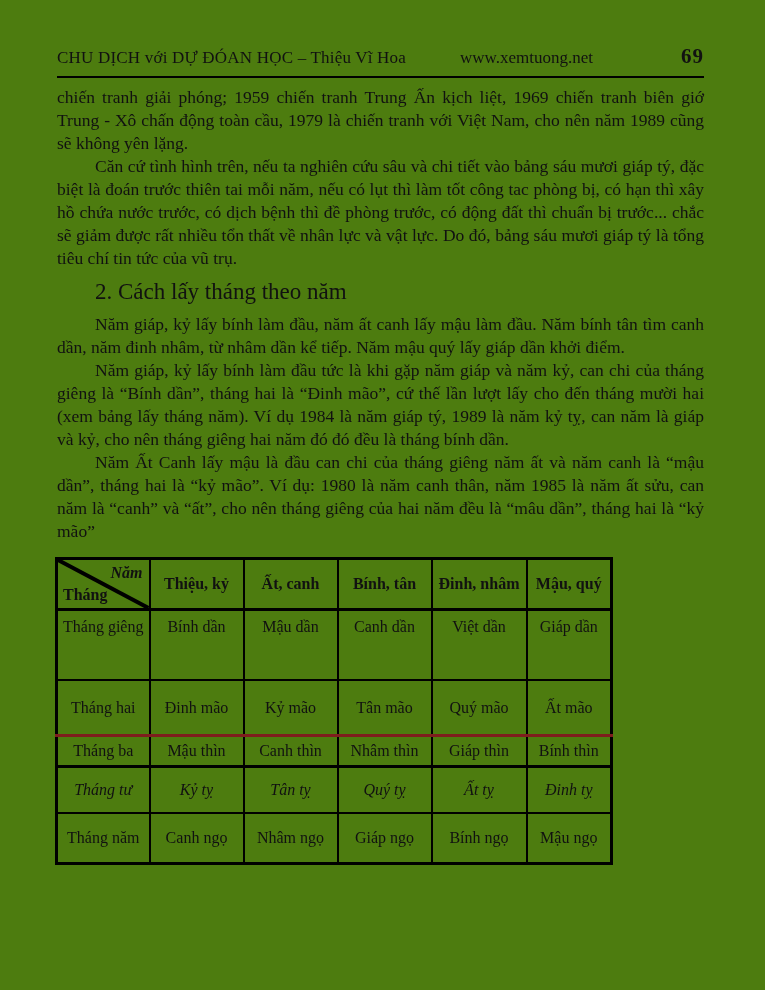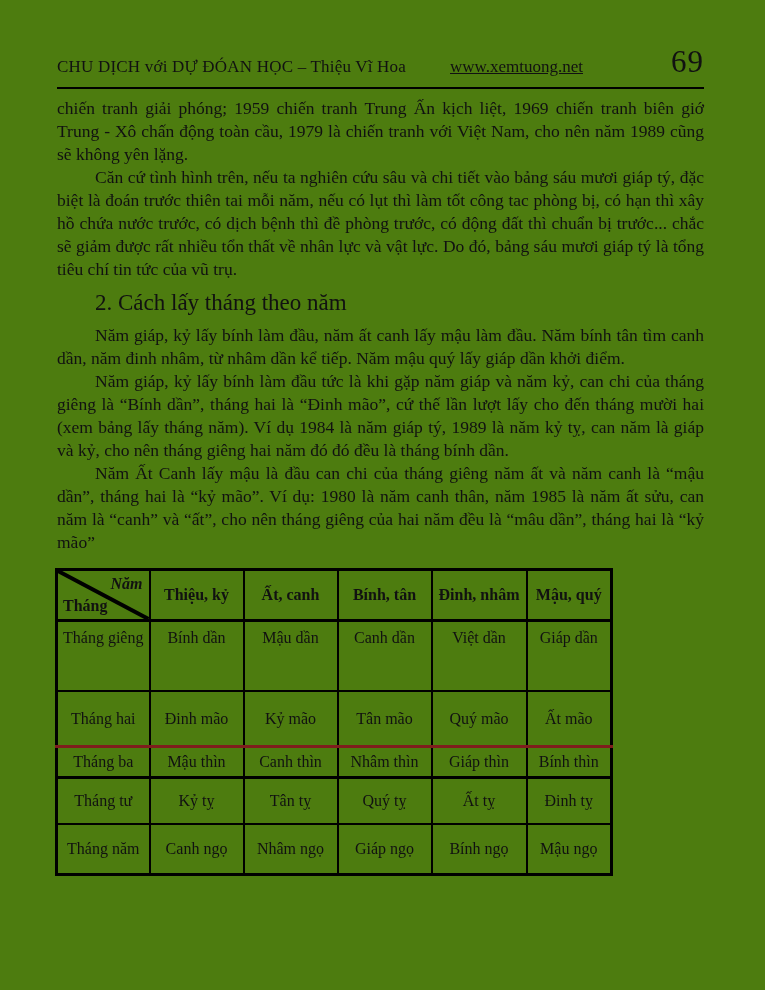--- a/index.html
+++ b/index.html
@@ -22,26 +22,25 @@
   .running-header {
     display: flex;
     align-items: baseline;
     font-size: 17px;
     white-space: nowrap;
   }
   .book-title { letter-spacing: 0.2px; }
   .site-url {
     margin-left: auto;
     margin-right: 88px;
-    text-decoration: underline;
     color: #111111;
   }
   .page-number {
-    font-size: 31px;
-    font-weight: normal;
+    font-size: 21px;
+    font-weight: bold;
     letter-spacing: 1px;
   }
   .header-rule {
     border: none;
     border-top: 2px solid #000000;
     margin: 7px 0 0 0;
   }
   
   .body-text {
     margin-top: 8px;
@@ -79,21 +78,21 @@
   }
   .month-table { border: 3px solid #000000; }
   .month-table thead th {
     font-weight: bold;
     height: 48px;
     border-bottom: 3px solid #000000;
   }
   .month-table tbody tr:nth-child(1) td { height: 62px; vertical-align: top; padding-top: 6px; }
   .month-table tbody tr:nth-child(2) td { height: 53px; border-bottom: 3px solid #7f1d1d; }
   .month-table tbody tr:nth-child(3) td { height: 28px; border-bottom: 3px solid #000; }
-  .month-table tbody tr:nth-child(4) td { height: 44px; }
+  .month-table tbody tr:nth-child(4) td { height: 44px; font-style: italic; }
   .month-table tbody tr:nth-child(5) td { height: 48px; }
   .month-table tbody tr:nth-child(6) td { height: 48px; }
   .month-table tbody tr:nth-child(7) td { height: 47px; }
   .month-table tbody tr:nth-child(8) td { height: 13px; }
   
   .corner-cell {
     position: relative;
     font-weight: bold;
     padding: 0;
   }

